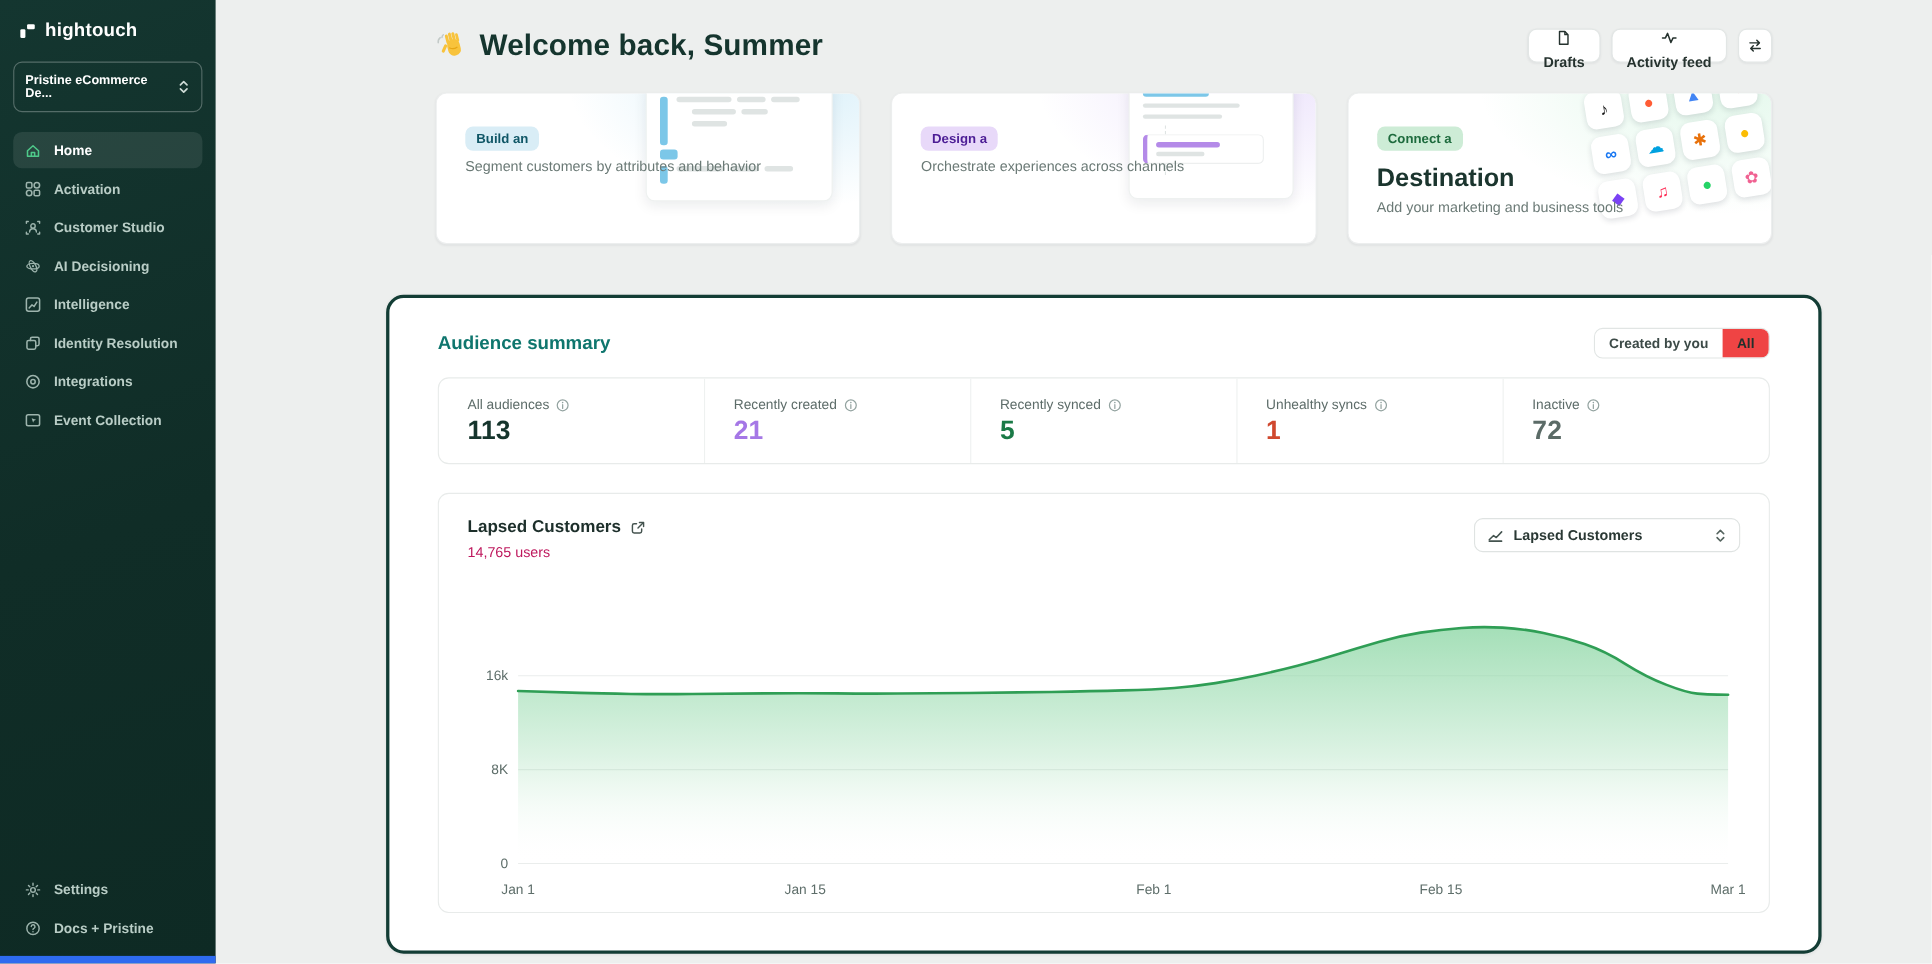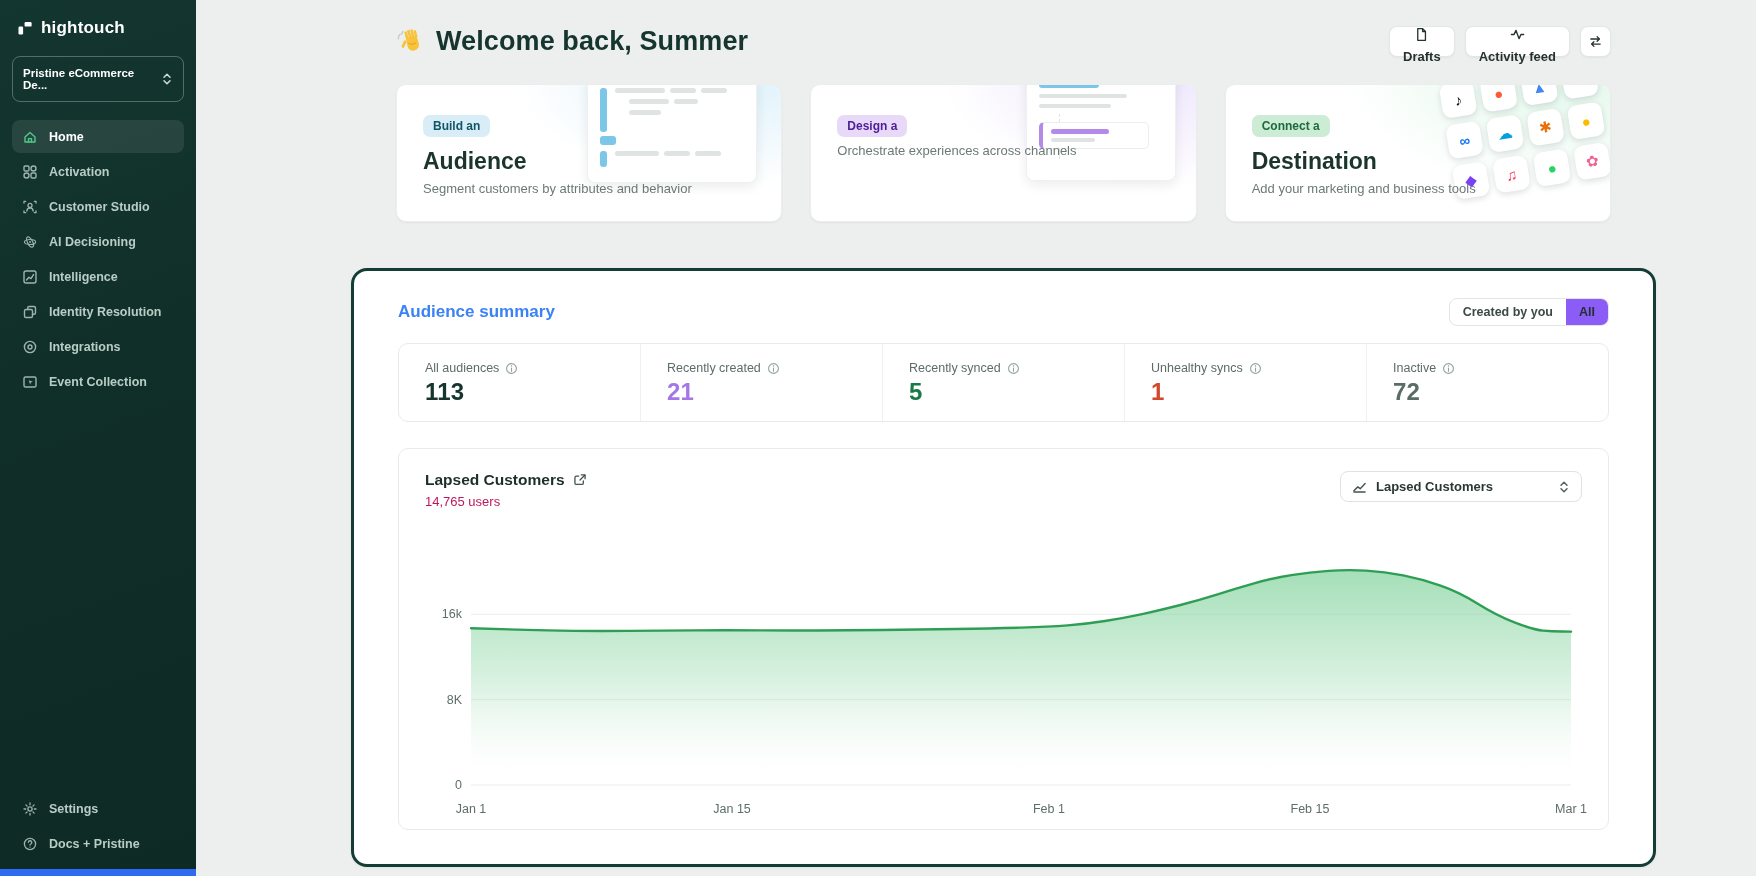--- a/index.html
+++ b/index.html
@@ -63,25 +63,25 @@
   .mini-aud-grid { display:flex; gap:8px; }
   .tiles-wrap { position:absolute; top:-10px; right:6px; width:190px; transform:rotate(-9deg); }
   .tiles { display:grid; grid-template-columns:repeat(4,34px); gap:7px; justify-content:end; }
   .tile { width:34px; height:34px; background:#fff; border-radius:9px; box-shadow:0 2px 6px rgba(16,24,40,.14);
     display:flex; align-items:center; justify-content:center; font-size:15px; font-weight:700; }
 
   
   .panel { margin-top:46px; background:#ffffff; border:3px solid #133d35; border-radius:16px;
     padding:27px 44px 34px; box-shadow:0 1px 3px rgba(16,24,40,.06); }
   .panel-head { display:flex; align-items:center; justify-content:space-between; }
-  .panel-title { font-size:17px; font-weight:700; color:#3b82f6; }
+  .panel-title { font-size:17px; font-weight:700; color:#0f766e; }
   .segmented { display:flex; border:1px solid #e1e5e4; border-radius:8px; overflow:hidden; background:#fff;
     font-size:12.5px; font-weight:600; color:#3c4a47; }
   .seg-opt { padding:6px 13px; cursor:pointer; }
-  .seg-opt.selected { background:#8b5cf6; color:#22302c; font-weight:700; }
+  .seg-opt.selected { background:#ef4444; color:#22302c; font-weight:700; }
 
   .stats { margin-top:17px; display:flex; border:1px solid #e8ebea; border-radius:10px; background:#fff; overflow:hidden; }
   .stat { flex:1; padding:17px 26px 15px; border-left:1px solid #eef1f0; }
   .stat:first-child { border-left:none; }
   .stat-label-row { display:flex; align-items:center; gap:6px; }
   .stat-label { font-size:12.5px; color:#5d6c69; }
   .stat-value { margin-top:3px; font-size:24px; font-weight:700; letter-spacing:.2px; }
 
   .chart-card { margin-top:26px; border:1px solid #e8ebea; border-radius:10px; padding:22px 26px 8px; background:#fff; }
   .chart-head { display:flex; align-items:flex-start; justify-content:space-between; }
@@ -307,21 +307,20 @@
           <div style="flex:1">
               <div class="sk-row">
                 <span class="sk" style="width:44px"></span>
                 <span class="sk" style="width:26px"></span>
                 <span class="sk" style="width:26px"></span>
               </div>
             </div>
         </div>
       </div>
       <span class="badge" style="color: rgb(15, 86, 102); background: rgb(217, 237, 246);">Build an</span>
-      <div class="promo-title">Audience</div>
       <div class="promo-sub">Segment customers by attributes and behavior</div>
     </div>
 
     <div class="promo-card">
       <div class="tint tint-purple"></div>
       <div class="mini-card mini-journey">
         <div class="sk-row">
             <span class="sk sk-blue" style="width:60px;height:6px"></span>
           </div>
         <div class="sk-row">

